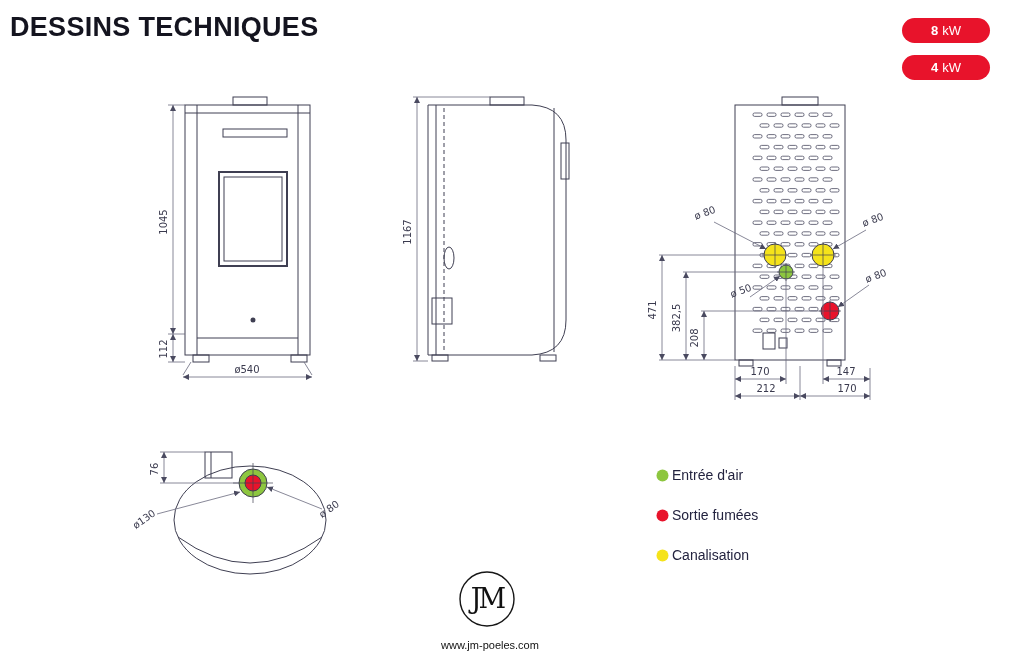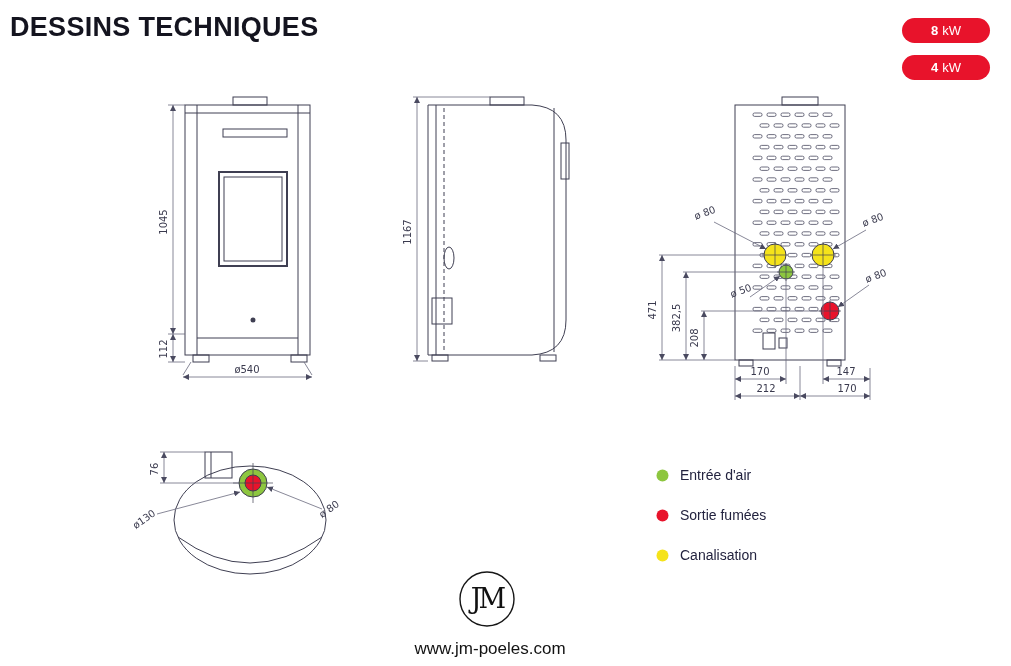--- a/index.html
+++ b/index.html
@@ -4,24 +4,24 @@
 <style>
   html,body{margin:0;padding:0;background:#fff;}
   .page{position:relative;width:1011px;height:666px;background:#fff;font-family:"Liberation Sans",sans-serif;overflow:hidden;}
   .title{position:absolute;left:10px;top:12px;margin:0;font-size:27px;font-weight:700;letter-spacing:.3px;color:#14141f;}
   .badges{position:absolute;right:21px;top:18px;display:flex;flex-direction:column;gap:12px;align-items:flex-end;}
   .badge{width:88px;height:25px;border-radius:13px;background:#e8132b;color:#fff;display:flex;align-items:center;justify-content:center;font-size:13px;}
   .badge b{font-weight:700;margin-right:4px;}
   .drawings{position:absolute;left:0;top:0;}
   .dim{font:10px "DejaVu Sans",sans-serif;fill:#3a3a4e;stroke:none;}
   .legend{position:absolute;left:656px;top:468px;}
-  .legend-item{display:flex;align-items:center;gap:11px;height:14px;margin-bottom:26px;font-size:14px;color:#23233f;}
+  .legend-item{display:flex;align-items:center;gap:3px;height:14px;margin-bottom:26px;font-size:14px;color:#23233f;}
   .logo{position:absolute;left:457px;top:569px;text-align:center;}
   .logo-text{font-family:"DejaVu Serif",serif;font-size:27px;fill:#111;letter-spacing:-3px;}
-  .website{position:absolute;left:355px;top:639px;width:270px;text-align:center;font-size:17px;color:#121212;}
+  .website{position:absolute;left:355px;top:639px;width:270px;text-align:center;font-size:11px;color:#121212;}
 </style>
 </head>
 <body>
 
 <div class="page">
 
   <svg class="drawings" width="1011" height="666" viewBox="0 0 1011 666">
     <defs>
       <marker id="arr" viewBox="0 0 6 6" markerWidth="6" markerHeight="6" refX="6" refY="3" orient="auto-start-reverse" markerUnits="userSpaceOnUse">
         <path d="M0,0 L6,3 L0,6 Z" fill="#4a4a60"></path>

